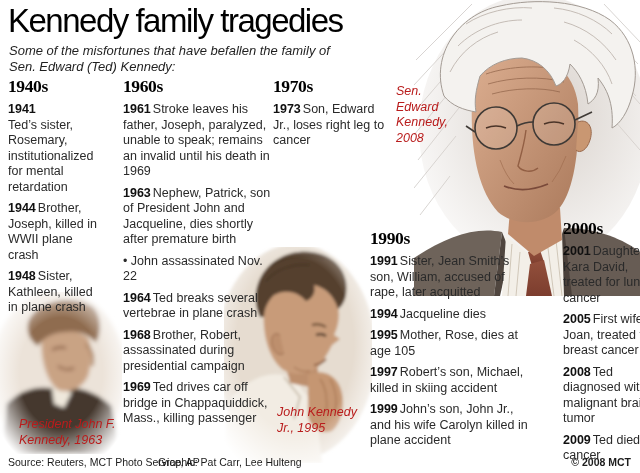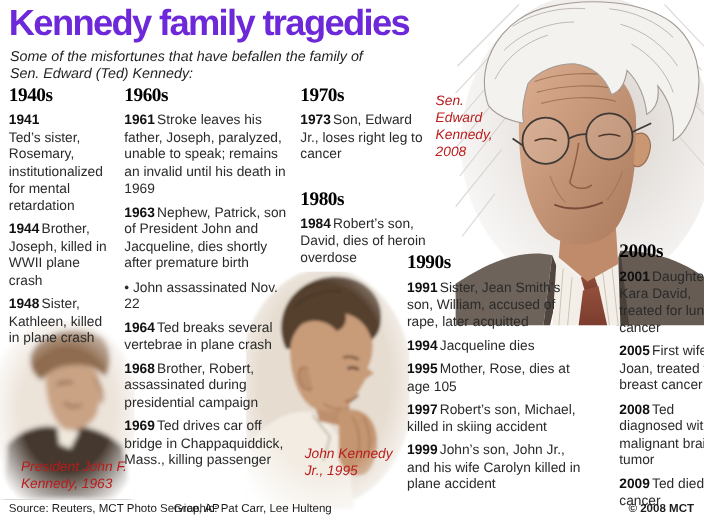--- a/index.html
+++ b/index.html
@@ -2,36 +2,36 @@
 <html><head>
 <meta charset="utf-8">
 <style>
   html,body{margin:0;padding:0;background:#ffffff;}
   .stage{
     position:relative;width:640px;height:473px;background:#ffffff;overflow:hidden;
     font-family:"Liberation Sans",sans-serif;color:#262626;
   }
   
   .title{
-    position:absolute;left:8px;top:2px;font-size:33px;font-weight:bold;
-    letter-spacing:-1.5px;color:#6d28d9;white-space:nowrap;
+    position:absolute;left:8px;top:2px;font-size:33px;font-weight:normal;
+    letter-spacing:-1.5px;color:#000000;white-space:nowrap;
   }
   .subtitle{
     position:absolute;left:9px;top:43px;width:345px;font-size:13px;line-height:16px;
     font-style:italic;color:#1f1f1f;
   }
   
   .section{position:absolute;z-index:3;}
   .decade{font-size:17.5px;font-weight:bold;letter-spacing:-0.4px;color:#000;margin:0 0 5px 0;font-family:Liberation Serif, serif;}
   .entry{font-size:12.5px;line-height:15.5px;margin:0 0 6px 0;color:#2a2a2a;}
   .entry b{color:#101010;padding-right:2px;}
   .entry b:empty{display:none;padding:0;}
   .entry b.yb{display:block;}
   .s1940{left:8px;  top:76px; width:97px;}
-  .s1960{left:113px;top:76px; width:155px;}
+  .s1960{left:123px;top:76px; width:155px;}
   .s1970{left:273px;top:76px; width:116px;}
   .s1980{left:273px;top:170px;width:116px;}
   .s1990{left:370px;top:228px;width:162px;}
   .s2000{left:546px;top:218px;width:95px;margin-left:17px;}
   
   .caption{
     position:absolute;z-index:4;font-size:12.5px;line-height:15.5px;
     font-style:italic;color:#b91c1c;
   }
   .cap-ted{left:396px;top:84px;width:64px;}
@@ -226,24 +226,20 @@
     <p class="entry"><b>1964</b><span>Ted breaks several vertebrae in plane crash</span></p>
     <p class="entry"><b>1968</b><span>Brother, Robert, assassinated during presidential campaign</span></p>
     <p class="entry"><b>1969</b><span>Ted drives car off bridge in Chappaquiddick, Mass., killing passenger</span></p>
   </div>
 
   <div class="section s1970">
     <h2 class="decade">1970s</h2>
     <p class="entry"><b>1973</b><span>Son, Edward Jr., loses right leg to cancer</span></p>
   </div>
 
-  <div class="section s1980">
-    <h2 class="decade">1980s</h2>
-    <p class="entry"><b>1984</b><span>Robert’s son, David, dies of heroin overdose</span></p>
-  </div>
 
   <div class="section s1990">
     <h2 class="decade">1990s</h2>
     <p class="entry"><b>1991</b><span>Sister, Jean Smith’s son, William, accused of rape, later acquitted</span></p>
     <p class="entry"><b>1994</b><span>Jacqueline dies</span></p>
     <p class="entry"><b>1995</b><span>Mother, Rose, dies at age 105</span></p>
     <p class="entry"><b>1997</b><span>Robert’s son, Michael, killed in skiing accident</span></p>
     <p class="entry"><b>1999</b><span>John’s son, John Jr., and his wife Carolyn killed in plane accident</span></p>
   </div>
 

